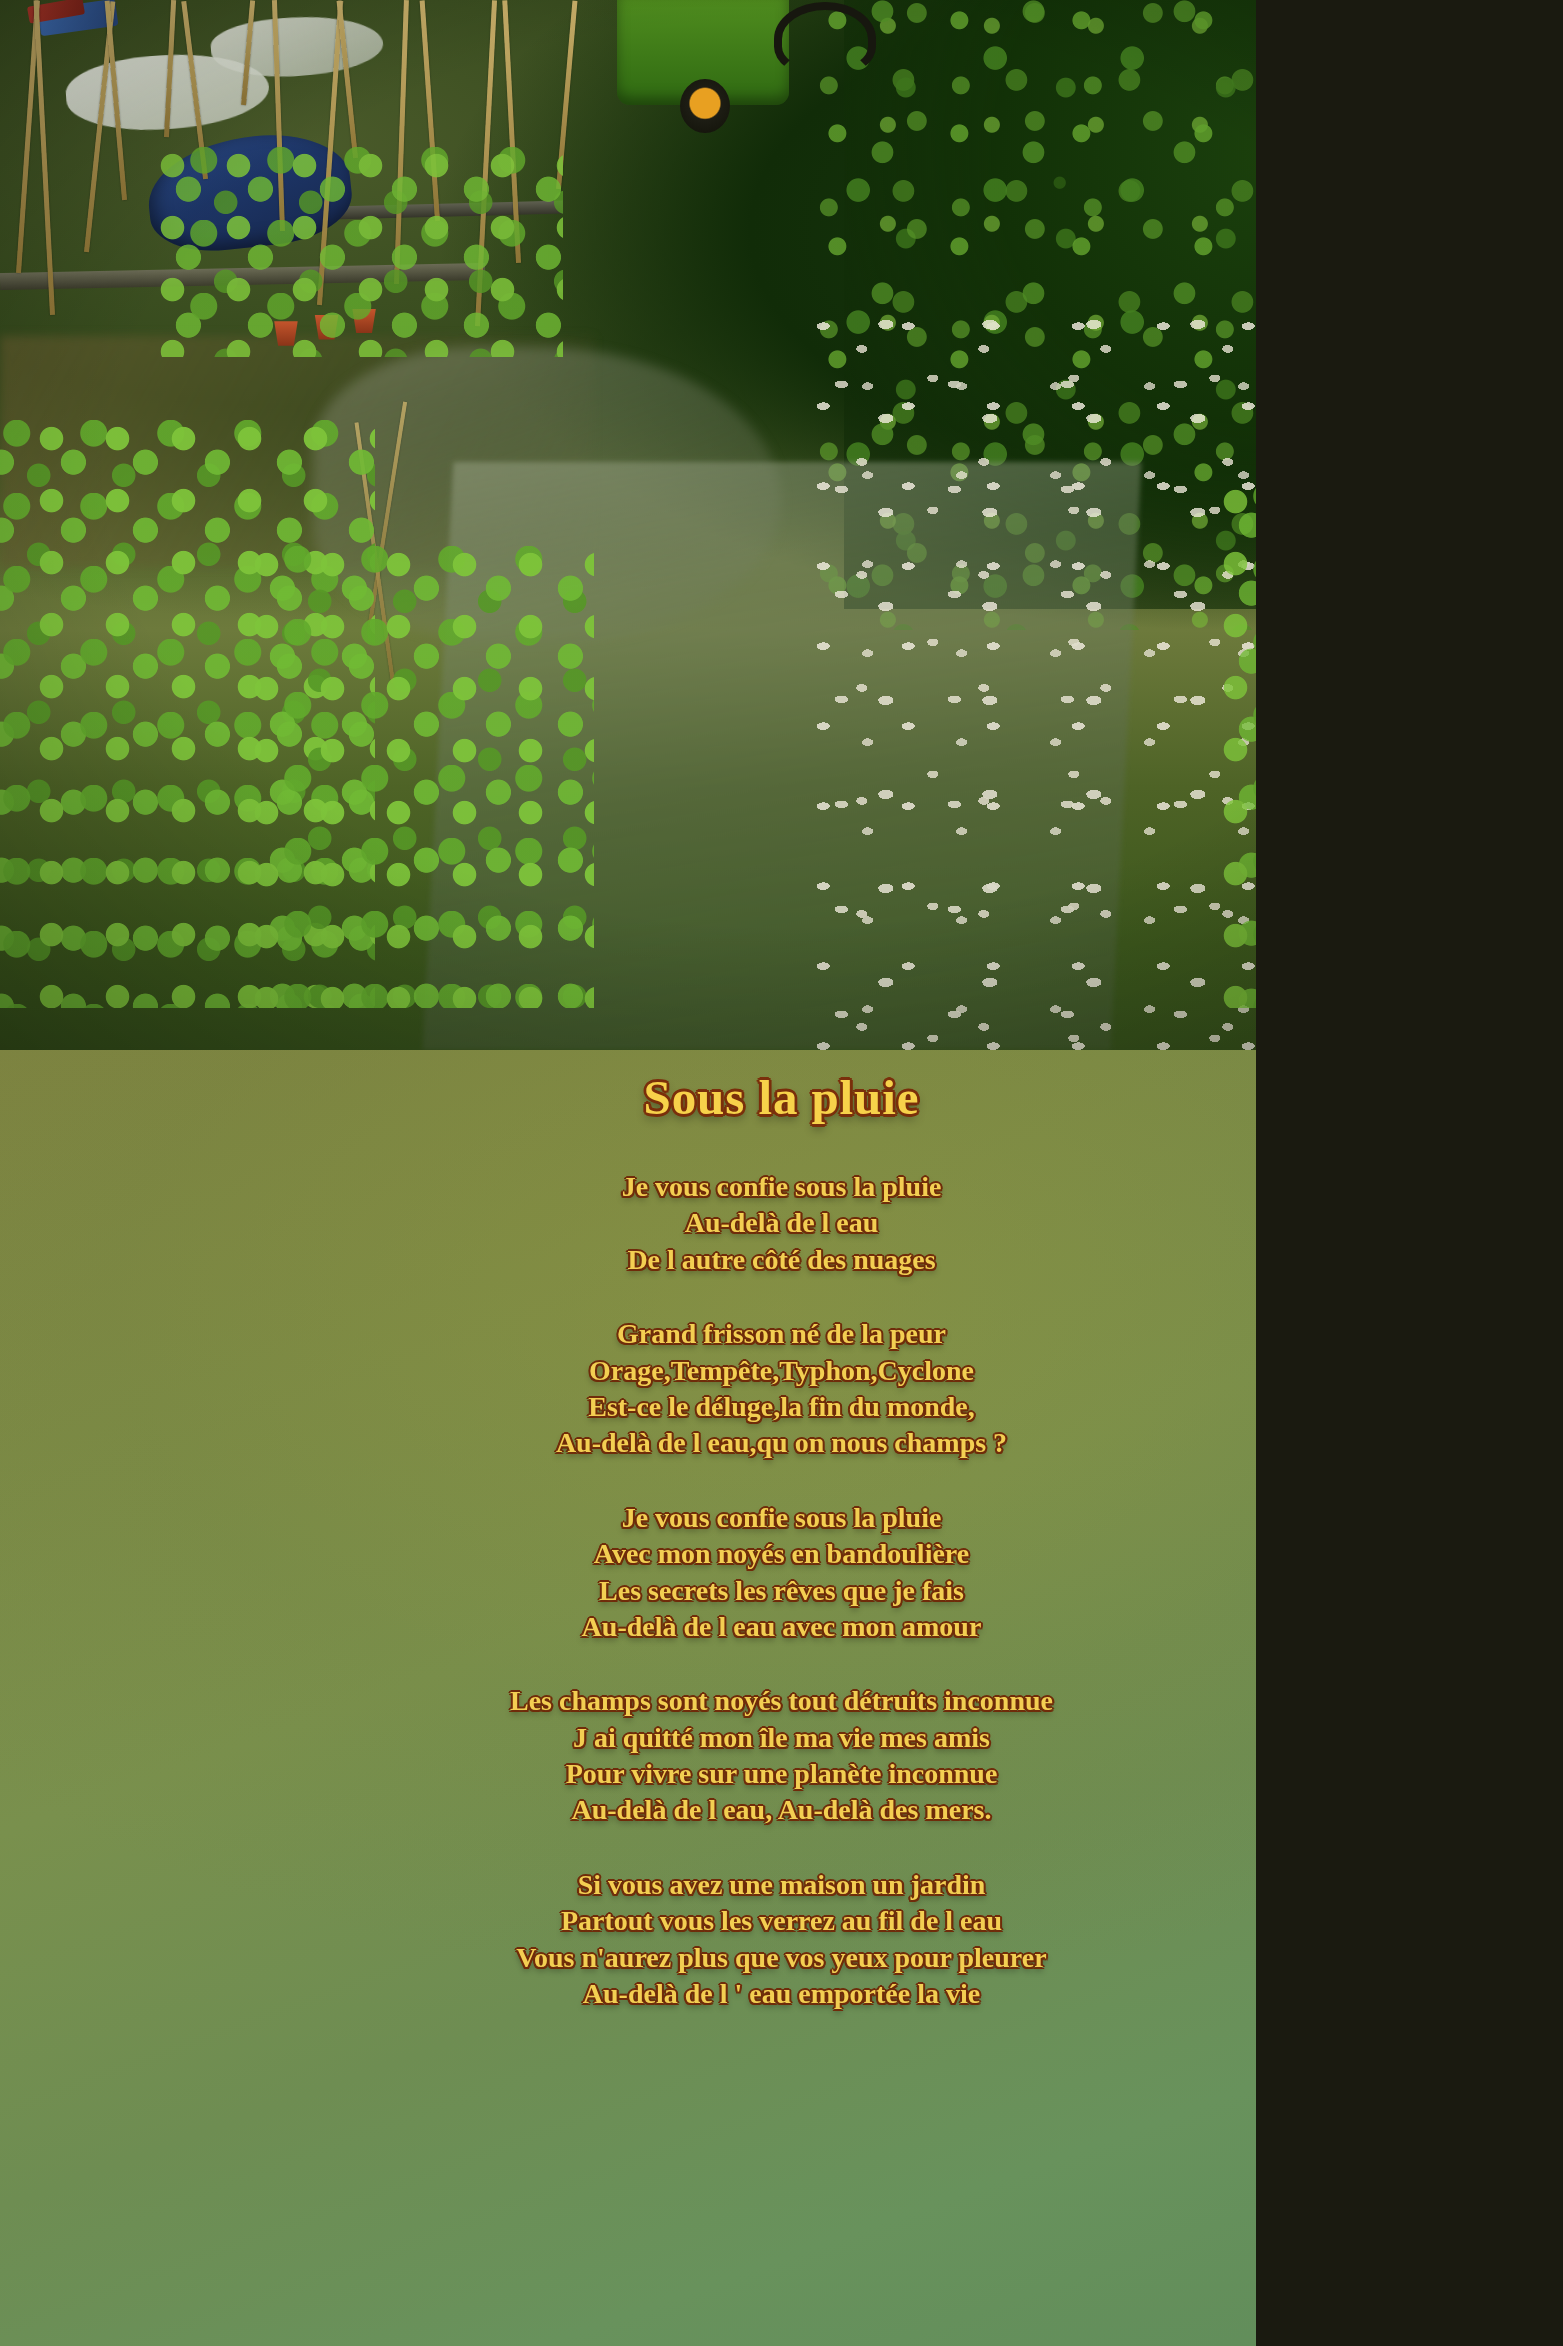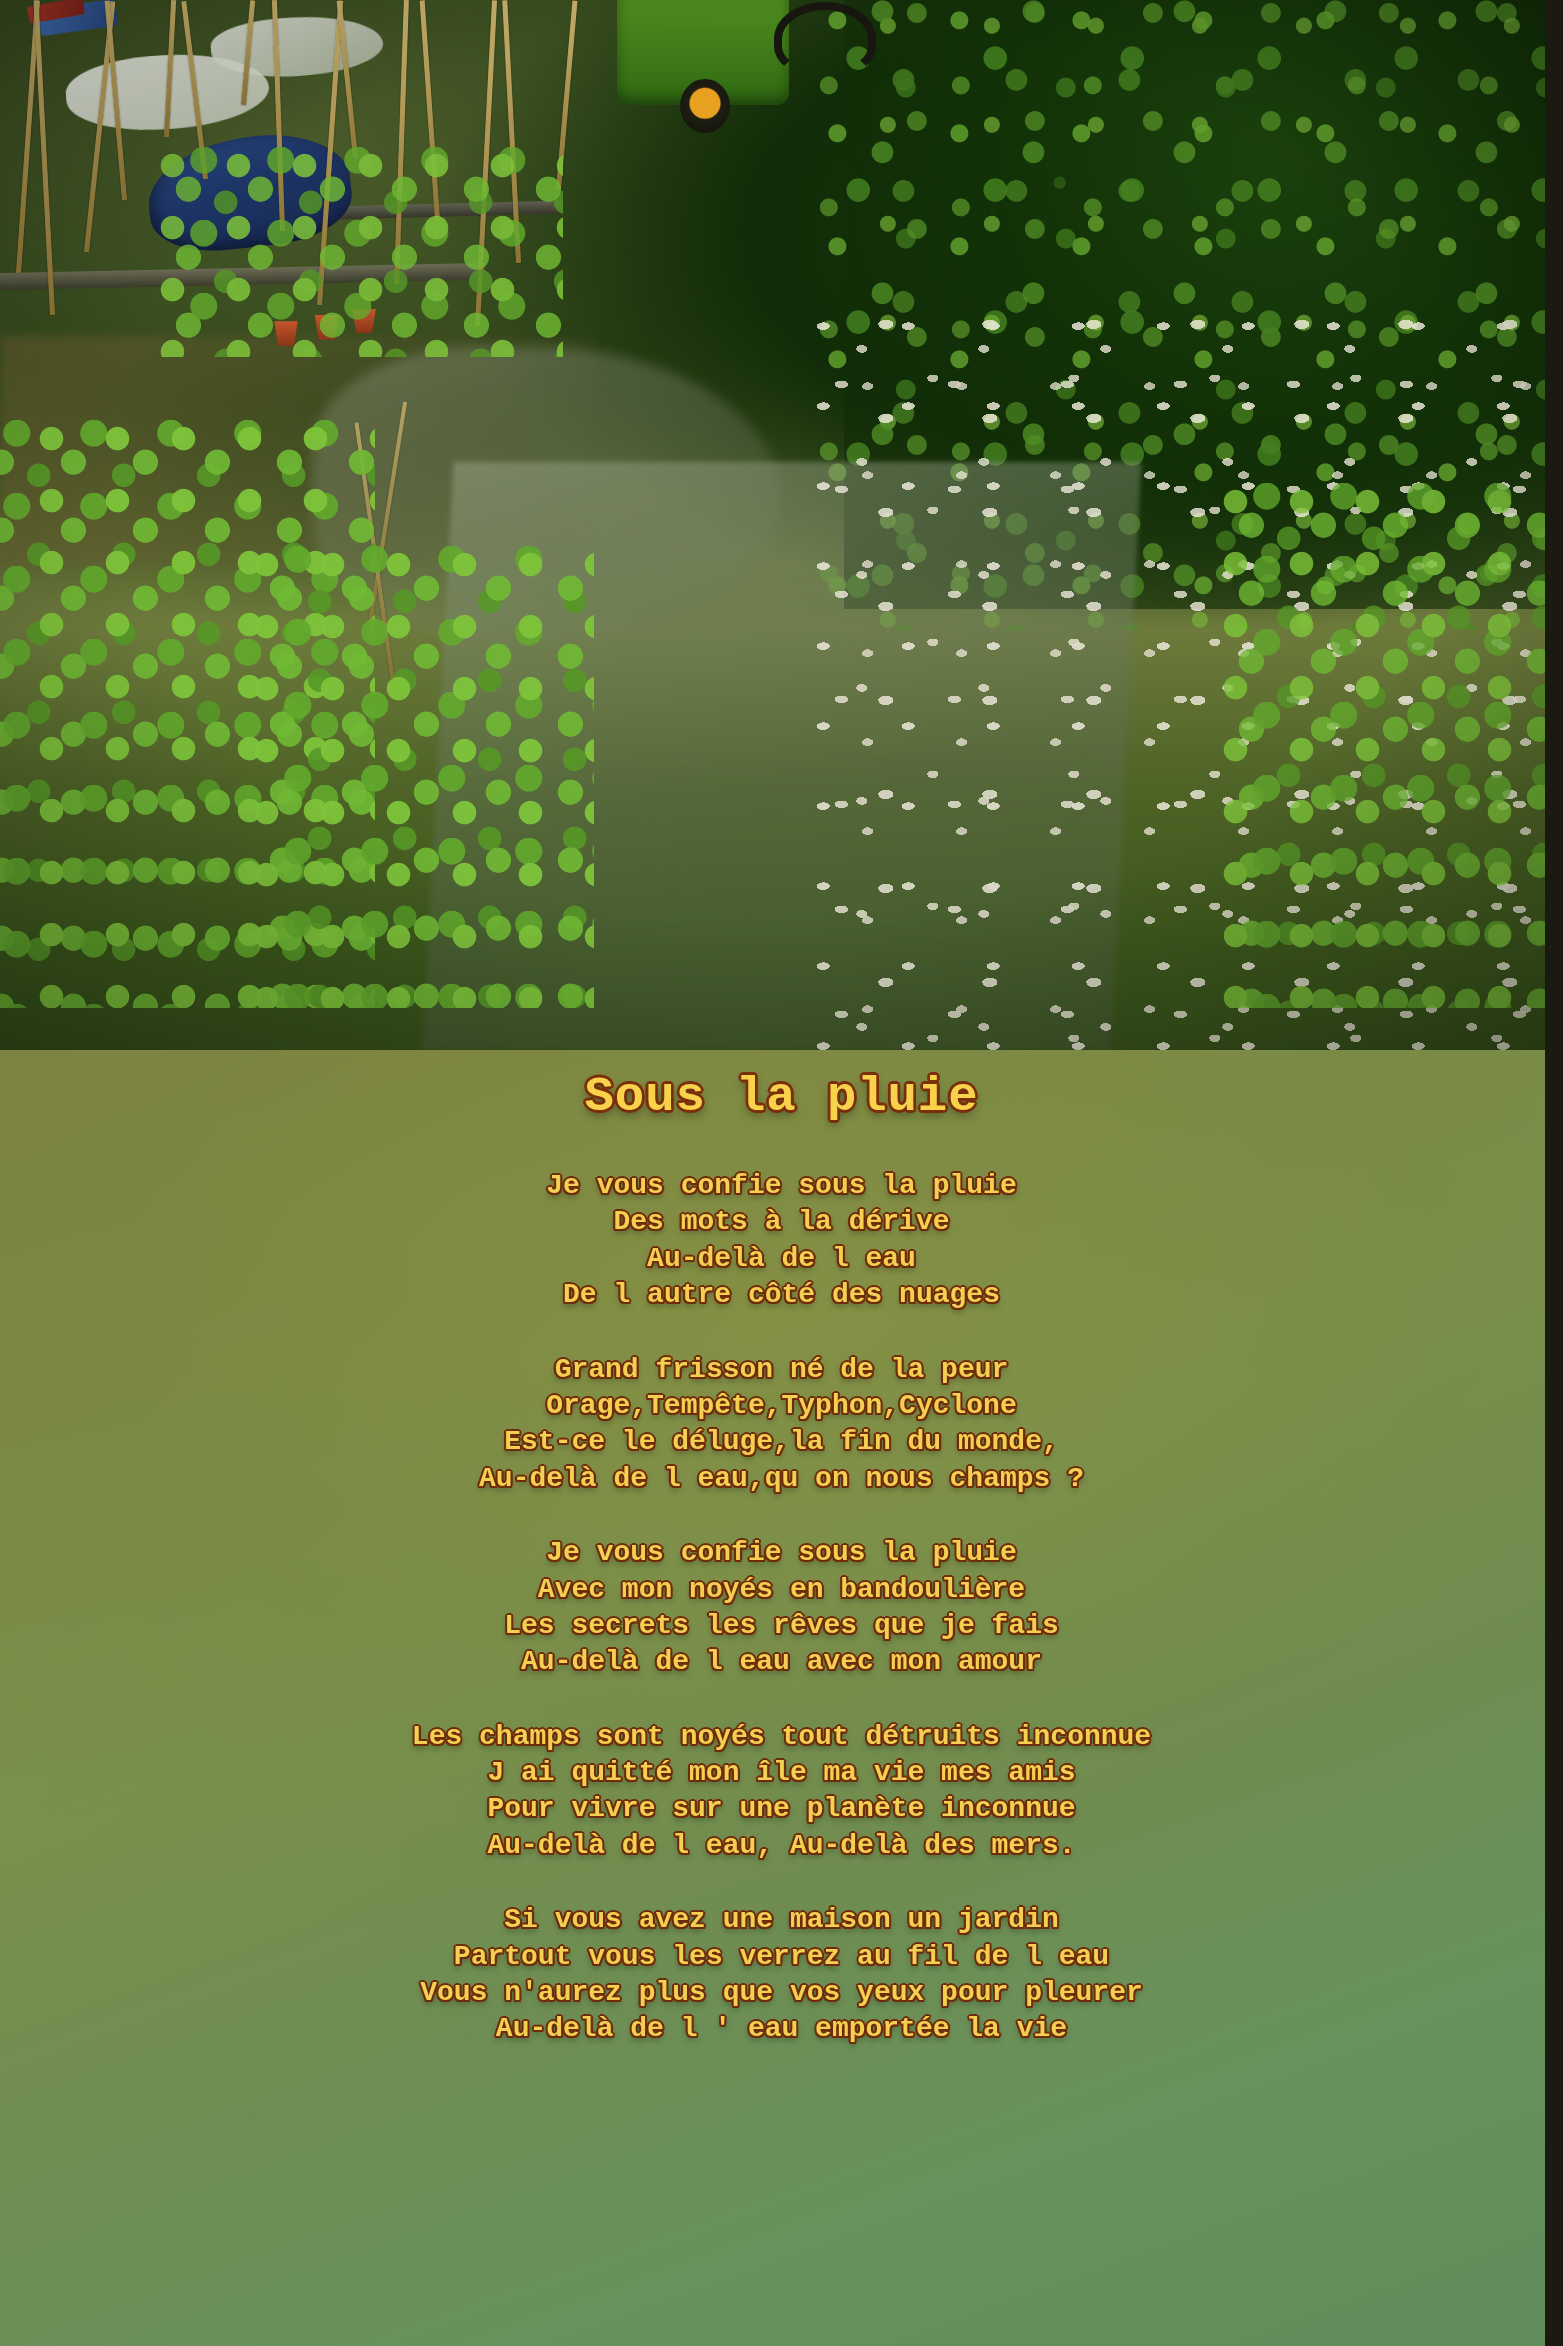--- a/index.html
+++ b/index.html
@@ -3,24 +3,24 @@
 <meta charset="utf-8">
 <title>Sous la pluie</title>
 <style>
   html, body {
     margin: 0;
     padding: 0;
     background: #1a1a10;
   }
   #page {
     position: relative;
-    width: 1545px;
+    width: 1256px;
     height: 2347px;
     overflow: hidden;
-    font-family: Liberation Mono, monospace;
+    font-family: Liberation Serif, serif;
   }
 
   
   .photo {
     position: absolute;
     left: 0;
     top: 0;
     width: 1563px;
     height: 1050px;
     overflow: hidden;
@@ -360,21 +360,20 @@
     <div class="vignette"></div>
   </div>
 
   <div class="poem">
     <h1 class="poem-title">Sous la pluie</h1>
 
     <div class="stanzas">
 
       <div class="stanza">
         <div class="line">Je vous confie sous la pluie</div>
-        <div class="line">Des mots à la dérive</div>
         <div class="line">Au-delà de l eau</div>
         <div class="line">De l autre côté des nuages</div>
       </div>
 
       <div class="stanza">
         <div class="line">Grand frisson né de la peur</div>
         <div class="line">Orage,Tempête,Typhon,Cyclone</div>
         <div class="line">Est-ce le déluge,la fin du monde,</div>
         <div class="line">Au-delà de l eau,qu on nous champs ?</div>
       </div>

